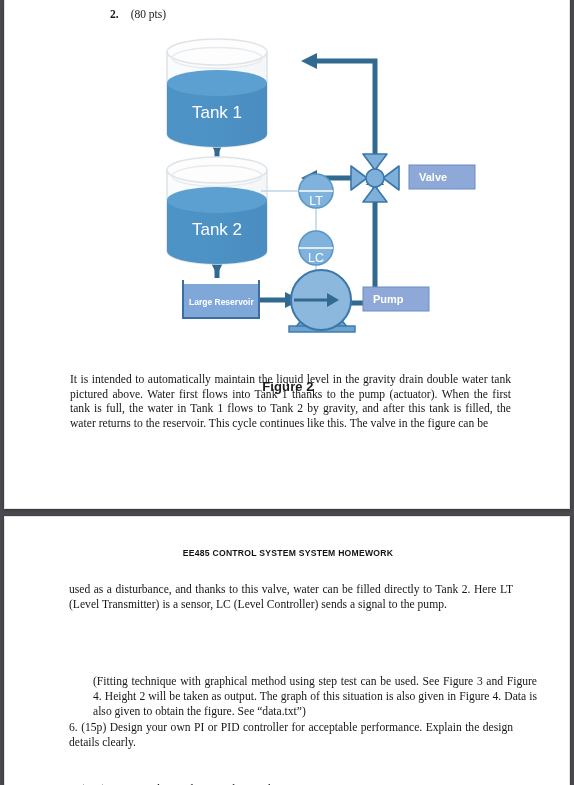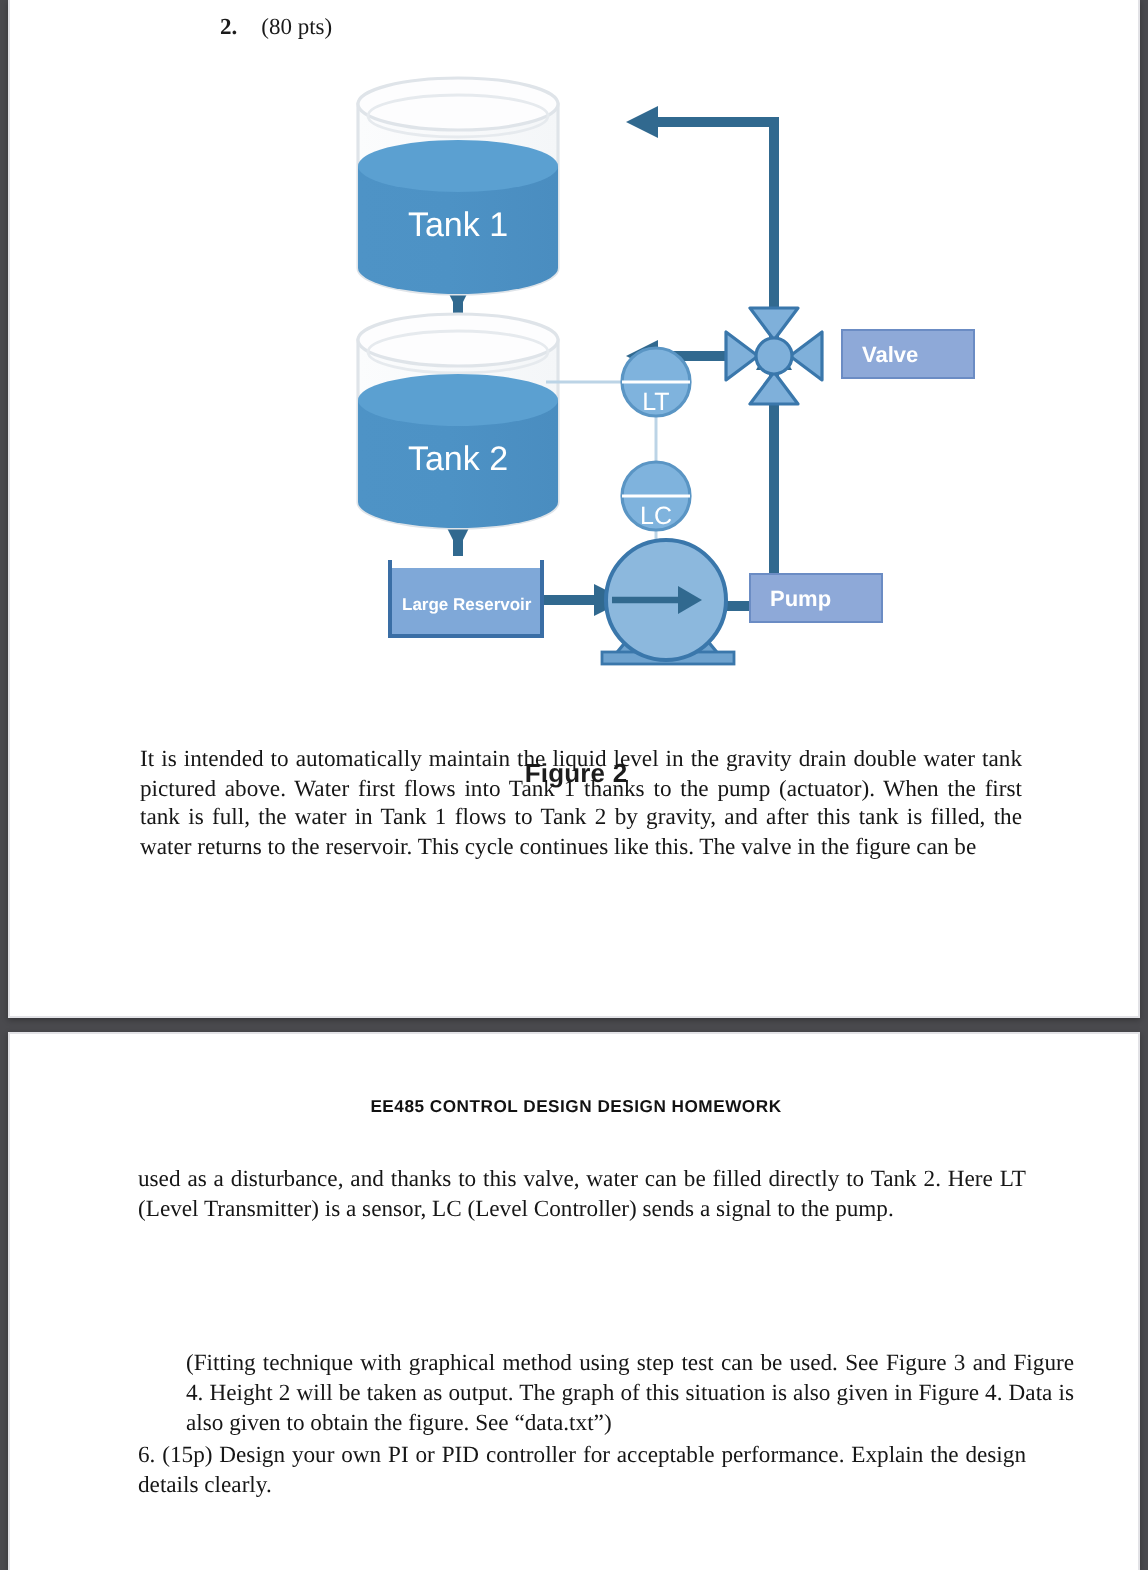--- a/index.html
+++ b/index.html
@@ -47,21 +47,21 @@
   
   .figure-wrap {
     position: absolute;
     top: 28px;
     left: 0;
     width: 566px;
     height: 330px;
   }
   .figure-canvas {
     position: absolute;
-    left: 168px;
+    left: 156px;
     top: 0;
     width: 320px;
     height: 325px;
   }
   .figure-canvas svg { display: block; }
 
   .fig-caption {
     position: absolute;
     top: 351px;
     left: 0;
@@ -242,21 +242,21 @@
       </div>
 
       <div class="fig-caption">Figure 2</div>
     </div>
 
     <div class="body-para p-intro">It is intended to automatically maintain the liquid level in the gravity drain double water tank pictured above. Water first flows into Tank 1 thanks to the pump (actuator). When the first tank is full, the water in Tank 1 flows to Tank 2 by gravity, and after this tank is filled, the water returns to the reservoir. This cycle continues like this. The valve in the figure can be</div>
   </div>
 
   <div class="page page-two">
 
-    <div class="doc-title">EE485 CONTROL DESIGN DESIGN HOMEWORK</div>
+    <div class="doc-title">EE485 CONTROL SYSTEM SYSTEM HOMEWORK</div>
 
     <div class="p2 t-used">used as a disturbance, and thanks to this valve, water can be filled directly to Tank 2. Here LT (Level Transmitter) is a sensor, LC (Level Controller) sends a signal to the pump.</div>
 
 
 
     <div class="p2 t-note">(Fitting technique with graphical method using step test can be used. See Figure 3 and Figure 4. Height 2 will be taken as output. The graph of this situation is also given in Figure 4. Data is also given to obtain the figure. See “data.txt”)</div>
 
     <div class="p2 t-q3">6. (15p) Design your own PI or PID controller for acceptable performance. Explain the design details clearly.</div>
 
 

